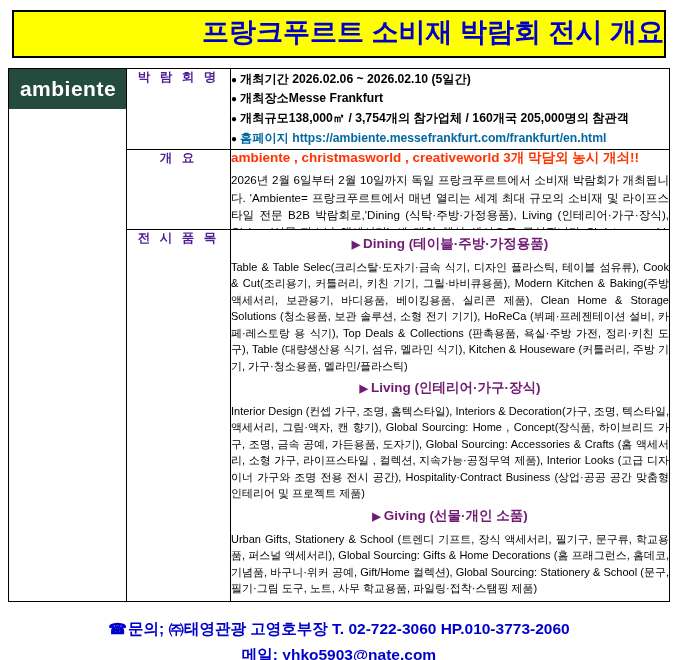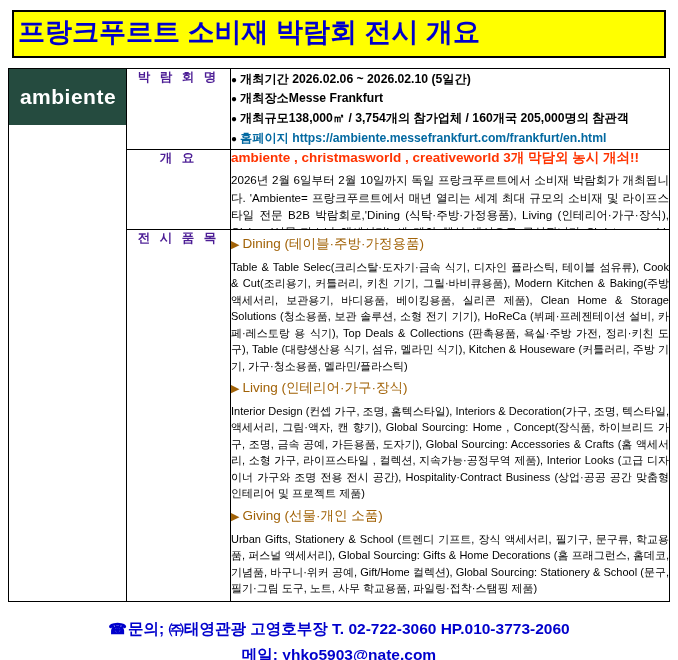--- a/index.html
+++ b/index.html
@@ -18,21 +18,21 @@
     height: 660px;
     position: relative;
     box-sizing: border-box;
     padding: 0 8px;
   }
   
   .title-banner {
     margin: 10px 4px 10px 4px;
     background: #ffff00;
     border: 2px solid #000000;
-    text-align: left;
+    text-align: right;
     padding: 6px 0 8px 4px;
   }
   .title-banner .title-text {
     font-size: 27px;
     font-weight: bold;
     color: #0000cc;
     letter-spacing: 0px;
     line-height: 1.1;
   }
   
@@ -55,21 +55,21 @@
     vertical-align: middle;
     text-align: center;
     border-right: 1px solid #000 !important;
   }
   .logo-box {
     background: #254b3f;
     color: #ffffff;
     font-size: 21px;
     font-weight: bold;
     letter-spacing: 0.5px;
-    padding: 16px 4px;
+    padding: 8px 4px;
     margin: 0;
     width: 118px;
     box-sizing: border-box;
   }
   .label-cell {
     text-align: center;
     vertical-align: middle;
     font-size: 12.5px;
     font-weight: bold;
     color: #4c1d95;
@@ -111,24 +111,24 @@
     text-align: justify;
   }
   .summary-cut {
     max-height: 58px;
     overflow: hidden;
     display: block;
   }
 
   
   .item-head {
-    color: #a16207;
-    font-weight: normal;
+    color: #701a75;
+    font-weight: bold;
     font-size: 13.5px;
-    text-align: left;
+    text-align: center;
     margin: 4px 0 5px 0;
   }
   .item-head .tri { font-size: 11px; margin-right: 3px; }
   .item-body {
     font-size: 11px;
     line-height: 1.5;
     text-align: justify;
     color: #000000;
     margin-bottom: 4px;
   }

